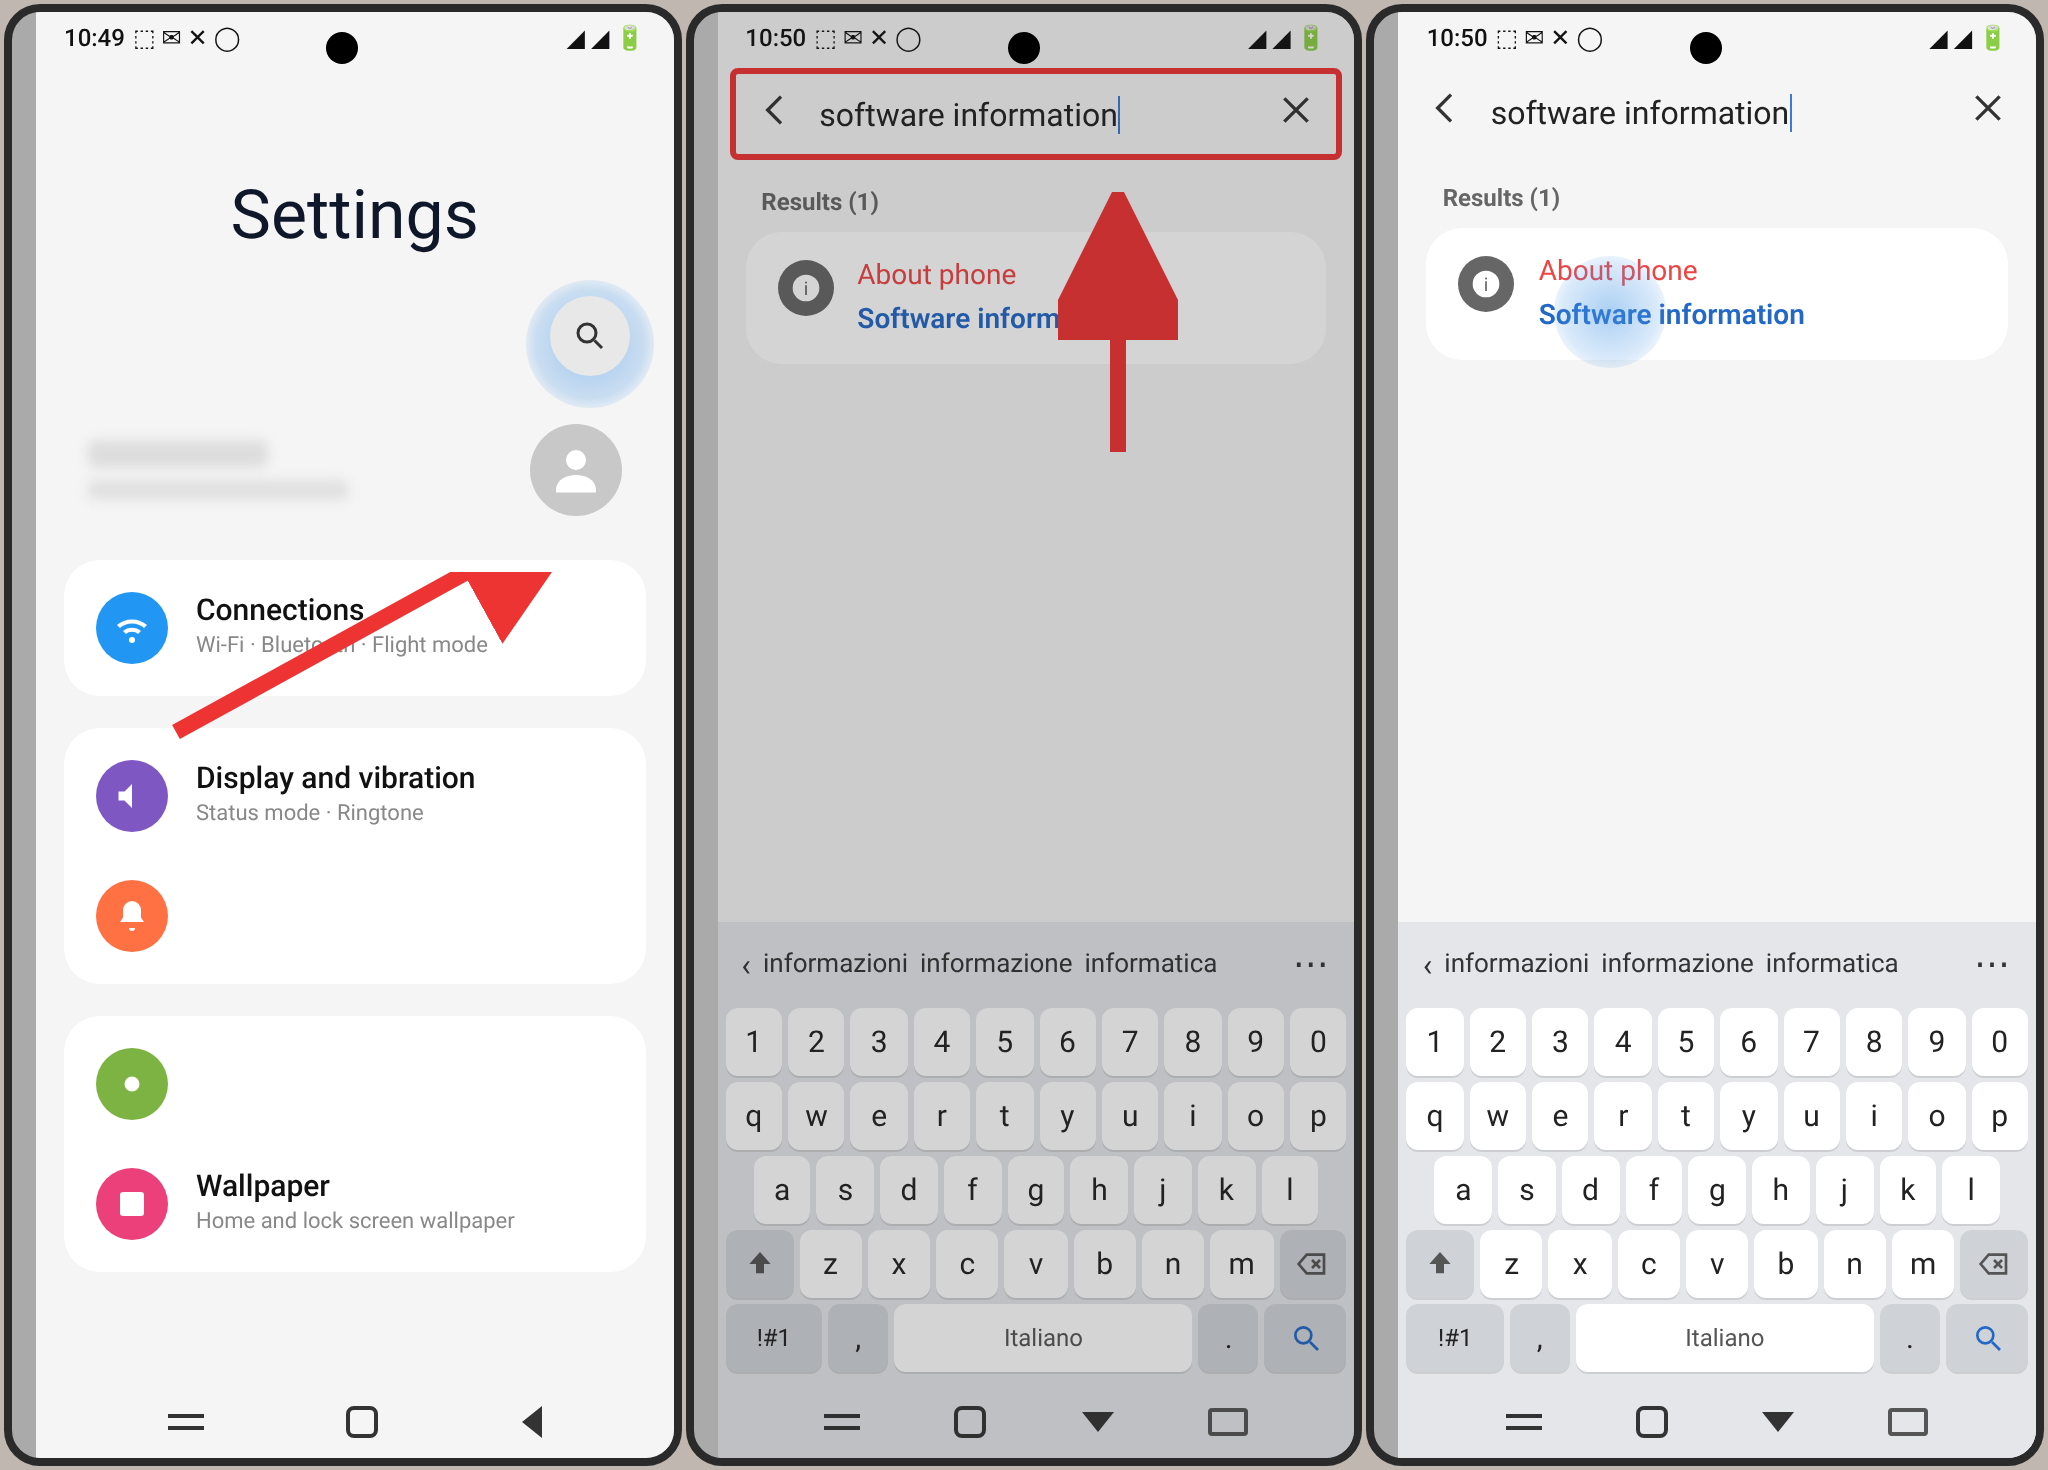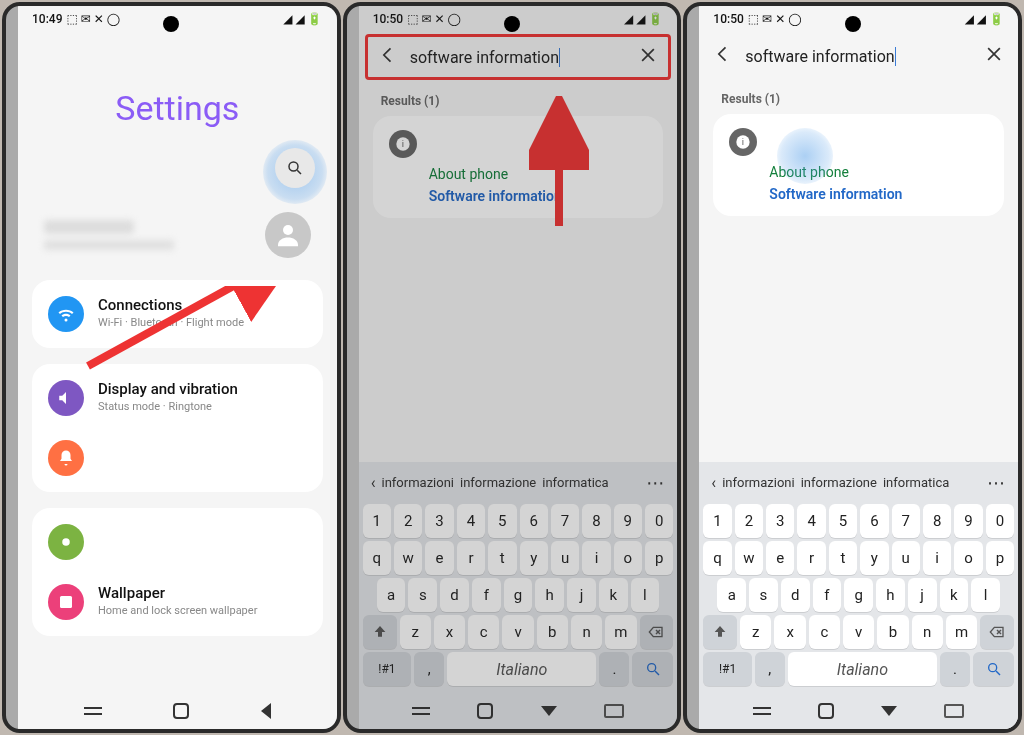--- a/index.html
+++ b/index.html
@@ -12,21 +12,21 @@
   .camera-hole { position: absolute; top: 10px; left: 50%; transform: translateX(-50%); width: 16px; height: 16px; background: #000; border-radius: 50%; z-index: 10; }
   .navbar { display: flex; justify-content: space-around; align-items: center; padding: 10px 30px; background: transparent; }
   .nav-recent { width: 18px; height: 2px; border-top: 2px solid #333; border-bottom: 2px solid #333; padding: 2px 0; }
   .nav-home { width: 16px; height: 16px; border: 2px solid #333; border-radius: 4px; }
   .nav-back { width: 0; height: 0; border-top: 8px solid transparent; border-bottom: 8px solid transparent; border-right: 10px solid #333; }
   .nav-down { width: 0; height: 0; border-left: 8px solid transparent; border-right: 8px solid transparent; border-top: 10px solid #333; }
   .nav-kbd { width: 20px; height: 14px; border: 2px solid #555; border-radius: 2px; }
 
   
   .settings-header { padding: 60px 0 20px; text-align: center; }
-  .settings-title { font-size: 34px; font-weight: 400; color: #8b5cf6; }
+  .settings-title { font-size: 34px; font-weight: 400; color: #0f172a; }
   .search-row { display: flex; justify-content: flex-end; padding: 0 22px 10px; position: relative; }
   .search-circle { width: 40px; height: 40px; border-radius: 50%; display: flex; align-items: center; justify-content: center; background: #e8e8e8; position: relative; z-index: 2; }
   .ripple { position: absolute; right: 10px; top: -8px; width: 64px; height: 64px; border-radius: 50%; background: radial-gradient(circle, rgba(70,150,230,0.5) 0%, rgba(70,150,230,0.25) 60%, rgba(70,150,230,0) 80%); z-index: 1; }
   .search-circle svg { width: 18px; height: 18px; }
   .profile { display: flex; justify-content: space-between; align-items: center; padding: 14px 26px 14px; }
   .profile-text { filter: blur(3px); color: #aaa; }
   .profile-name { font-size: 16px; background: #ddd; width: 90px; height: 14px; border-radius: 4px; margin-bottom: 6px; }
   .profile-sub { font-size: 11px; background: #e0e0e0; width: 130px; height: 10px; border-radius: 3px; }
   .profile-avatar { width: 46px; height: 46px; border-radius: 50%; background: #c8c8c8; display: flex; align-items: center; justify-content: center; }
   .profile-avatar svg { width: 30px; height: 30px; fill: #fff; }
@@ -48,35 +48,35 @@
   
   .search-bar { display: flex; align-items: center; padding: 10px 14px; gap: 12px; margin-top: 6px; }
   .search-bar.highlight { border: 3px solid #e33; border-radius: 4px; margin: 6px 6px 0; padding: 8px 10px; }
   .back-chevron svg, .clear-x svg { width: 20px; height: 20px; }
   .search-text { flex: 1; font-size: 16px; color: #222; }
   .search-text .cursor { border-left: 1.5px solid #3a7bd5; }
   .results-label { font-size: 12px; color: #666; padding: 14px 22px 8px; font-weight: bold; }
   .result-card { background: #fff; border-radius: 18px; margin: 0 14px; padding: 14px 16px; display: flex; gap: 12px; align-items: flex-start; position: relative; }
   .result-icon { width: 28px; height: 28px; border-radius: 50%; background: #666; display: flex; align-items: center; justify-content: center; flex-shrink: 0; }
   .result-icon svg { width: 16px; height: 16px; fill: #fff; }
-  .result-text .parent { font-size: 14px; color: #15803d; margin-bottom: 6px; margin-top: 36px; }
+  .result-text .parent { font-size: 14px; color: #ef4444; margin-bottom: 6px; }
   .result-text .match { font-size: 14px; color: #2268c7; font-weight: 600; }
   .ripple2 { position: absolute; left: 64px; top: 14px; width: 56px; height: 56px; border-radius: 50%; background: radial-gradient(circle, rgba(70,150,230,0.45) 0%, rgba(70,150,230,0.2) 60%, rgba(70,150,230,0) 85%); }
   .flex-spacer { flex: 1; }
 
   
   .keyboard { background: #e4e6e9; padding: 6px 4px 4px; }
   .predict { display: flex; align-items: center; gap: 6px; padding: 4px 8px 8px; font-size: 13px; color: #333; }
   .predict .chev { font-size: 16px; }
   .predict span.word { }
   .predict .dots { margin-left: auto; font-size: 18px; letter-spacing: 1px; }
   .k-row { display: flex; gap: 3px; margin: 3px 0; justify-content: center; }
   .key { background: #fff; border-radius: 6px; height: 34px; display: flex; align-items: center; justify-content: center; font-size: 15px; color: #222; flex: 1; min-width: 0; box-shadow: 0 1px 0 rgba(0,0,0,0.1); }
   .key.mod { background: #cfd3d8; }
-  .key.space { flex: 4; font-size: 16px; color: #555; font-style: italic; }
+  .key.space { flex: 4; font-size: 12px; color: #555; }
   .key.search { background: #cfd3d8; }
   .key.search svg { width: 16px; height: 16px; stroke: #2268c7; fill: none; stroke-width: 2; }
   .key.shift svg, .key.bksp svg { width: 16px; height: 16px; }
 </style>
 </head>
 <body>
 
 <div class="phone">
   <div class="camera-hole"></div>
   <div class="screen">

